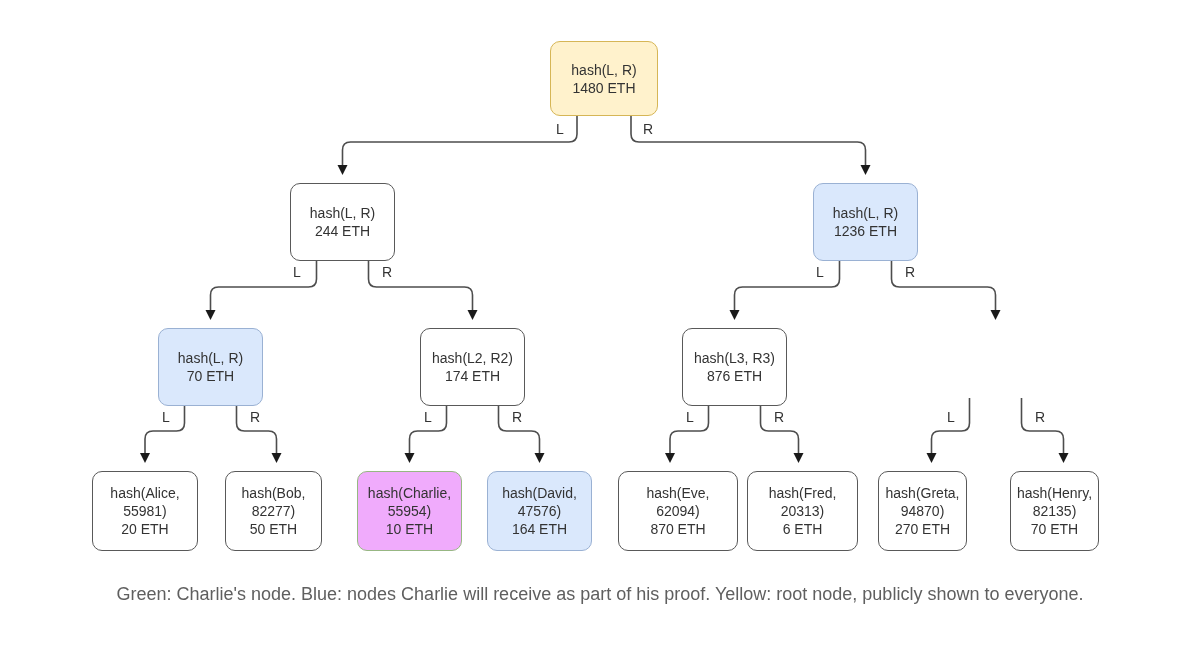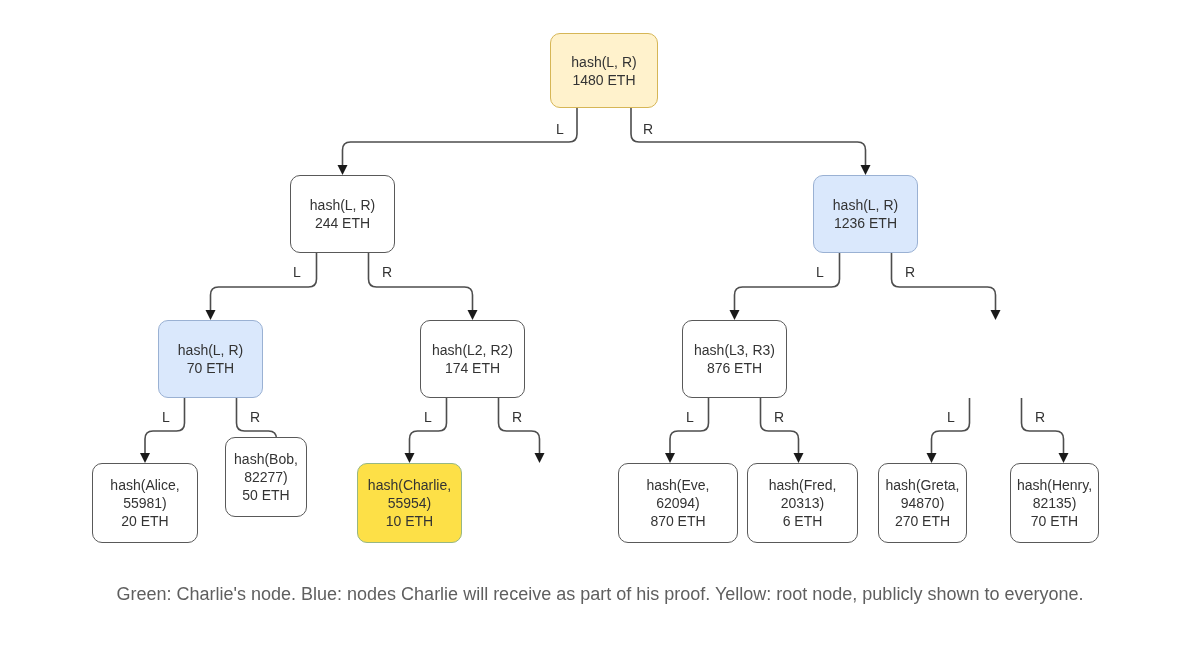--- a/index.html
+++ b/index.html
@@ -22,25 +22,26 @@
     box-sizing:border-box;
     display:flex;flex-direction:column;
     align-items:center;justify-content:center;
     text-align:center;
     border-radius:10px;
     border:1.4px solid #595959;
     background:#ffffff;
     color:#333333;
     font-size:14px;line-height:18px;
     z-index:2;
+    margin-top:8px;
   }
   .node .node-label,.node .node-value{display:block;white-space:pre-line;}
   .node.yellow{background:#fff2cc;border-color:#d6b656;}
   .node.blue{background:#dae8fc;border-color:#9ab1d3;}
-  .node.green{background:#fde047;border-color:#97b783;}
+  .node.green{background:#f0abfc;border-color:#97b783;}
   .caption{
     position:absolute;left:100px;top:577px;width:1000px;
     text-align:center;
     font-size:18px;line-height:34px;
     color:#5f5f5f;
   }
 </style>
 </head>
 <body>
 
@@ -144,29 +145,34 @@
   <div class="node" style="left:682px;top:320px;width:105px;height:78px">
     <span class="node-label">hash(L3, R3)</span>
     <span class="node-value">876 ETH</span>
   </div>
 
   <div class="node" style="left:92px;top:463px;width:106px;height:80px">
     <span class="node-label">hash(Alice,
 55981)</span>
     <span class="node-value">20 ETH</span>
   </div>
-  <div class="node" style="left:225px;top:437px;width:82px;height:80px">
+  <div class="node" style="left:225px;top:463px;width:97px;height:80px">
     <span class="node-label">hash(Bob,
 82277)</span>
     <span class="node-value">50 ETH</span>
   </div>
   <div class="node green" style="left:357px;top:463px;width:105px;height:80px">
     <span class="node-label">hash(Charlie,
 55954)</span>
     <span class="node-value">10 ETH</span>
+  </div>
+  <div class="node blue" style="left:487px;top:463px;width:105px;height:80px">
+    <span class="node-label">hash(David,
+47576)</span>
+    <span class="node-value">164 ETH</span>
   </div>
   <div class="node" style="left:618px;top:463px;width:120px;height:80px">
     <span class="node-label">hash(Eve,
 62094)</span>
     <span class="node-value">870 ETH</span>
   </div>
   <div class="node" style="left:747px;top:463px;width:111px;height:80px">
     <span class="node-label">hash(Fred,
 20313)</span>
     <span class="node-value">6 ETH</span>

